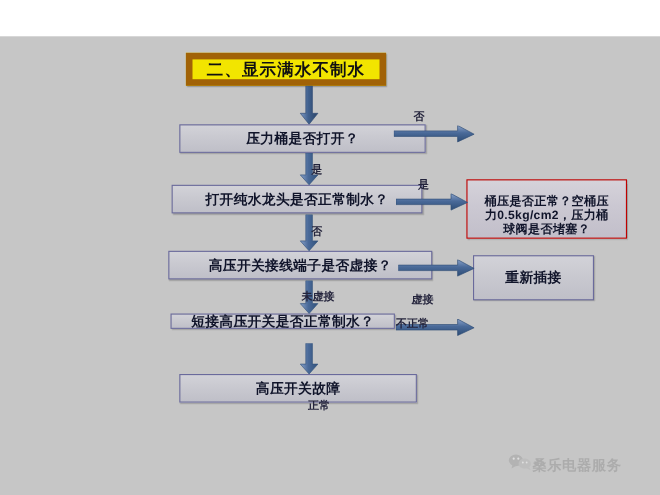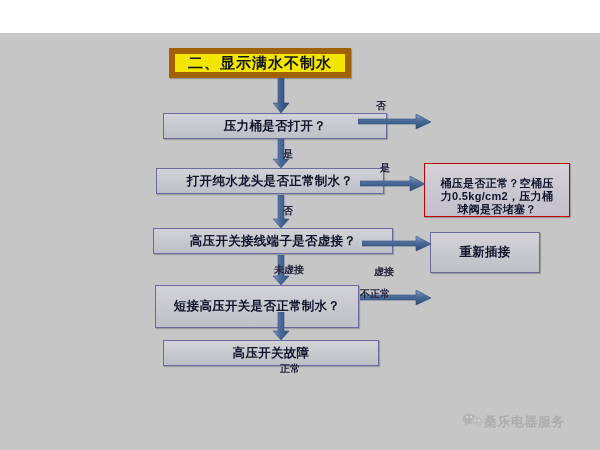--- a/index.html
+++ b/index.html
@@ -74,21 +74,21 @@
     font-weight: bold;
     color: #111111;
     letter-spacing: 1px;
   }
 
   
   .left-node { font-size: 12.5px; }
   #node-q1 { left: 163px; top: 113px;  width: 224px; height: 26px; }
   #node-q2 { left: 156px; top: 168px;  width: 228px; height: 26px; }
   #node-q3 { left: 153px; top: 228px;  width: 240px; height: 26px; }
-  #node-q4 { left: 155px; top: 285px;  width: 204px; height: 43px; }
+  #node-q4 { left: 155px; top: 285px;  width: 204px; height: 14px; }
   #node-end { left: 163px; top: 340px; width: 216px; height: 26px; }
 
   
   .right-node { font-size: 12.5px; }
   #node-r1 { left: 430px; top: 108px; width: 104px; height: 25px; }
   #node-r2 {
     left: 424px; top: 163px; width: 146px; height: 54px;
     border: 1px solid #c00000;
     font-size: 11px;
     background: linear-gradient(180deg, #d5d2da 0%, #cbc8d2 45%, #c2bfca 100%);

